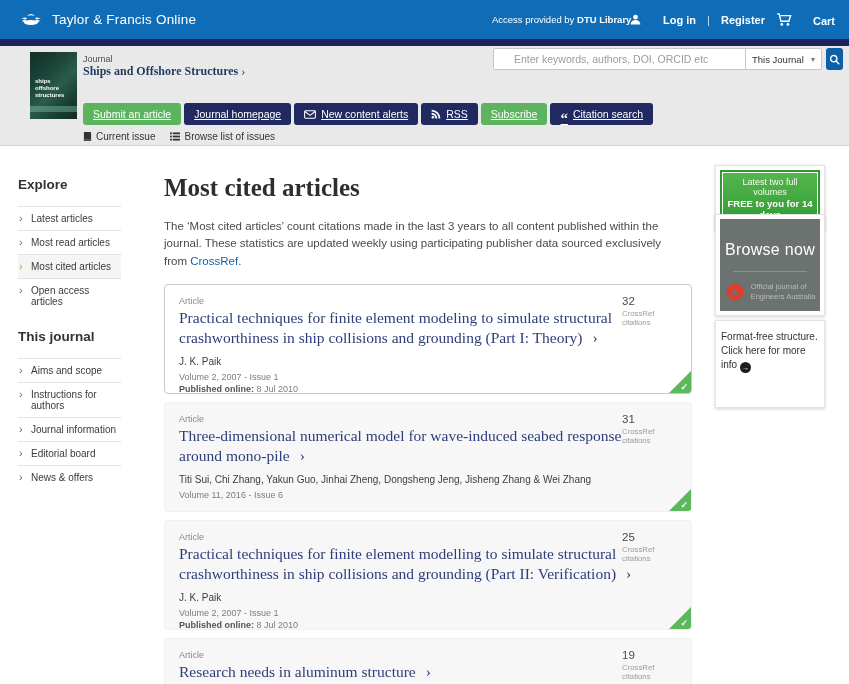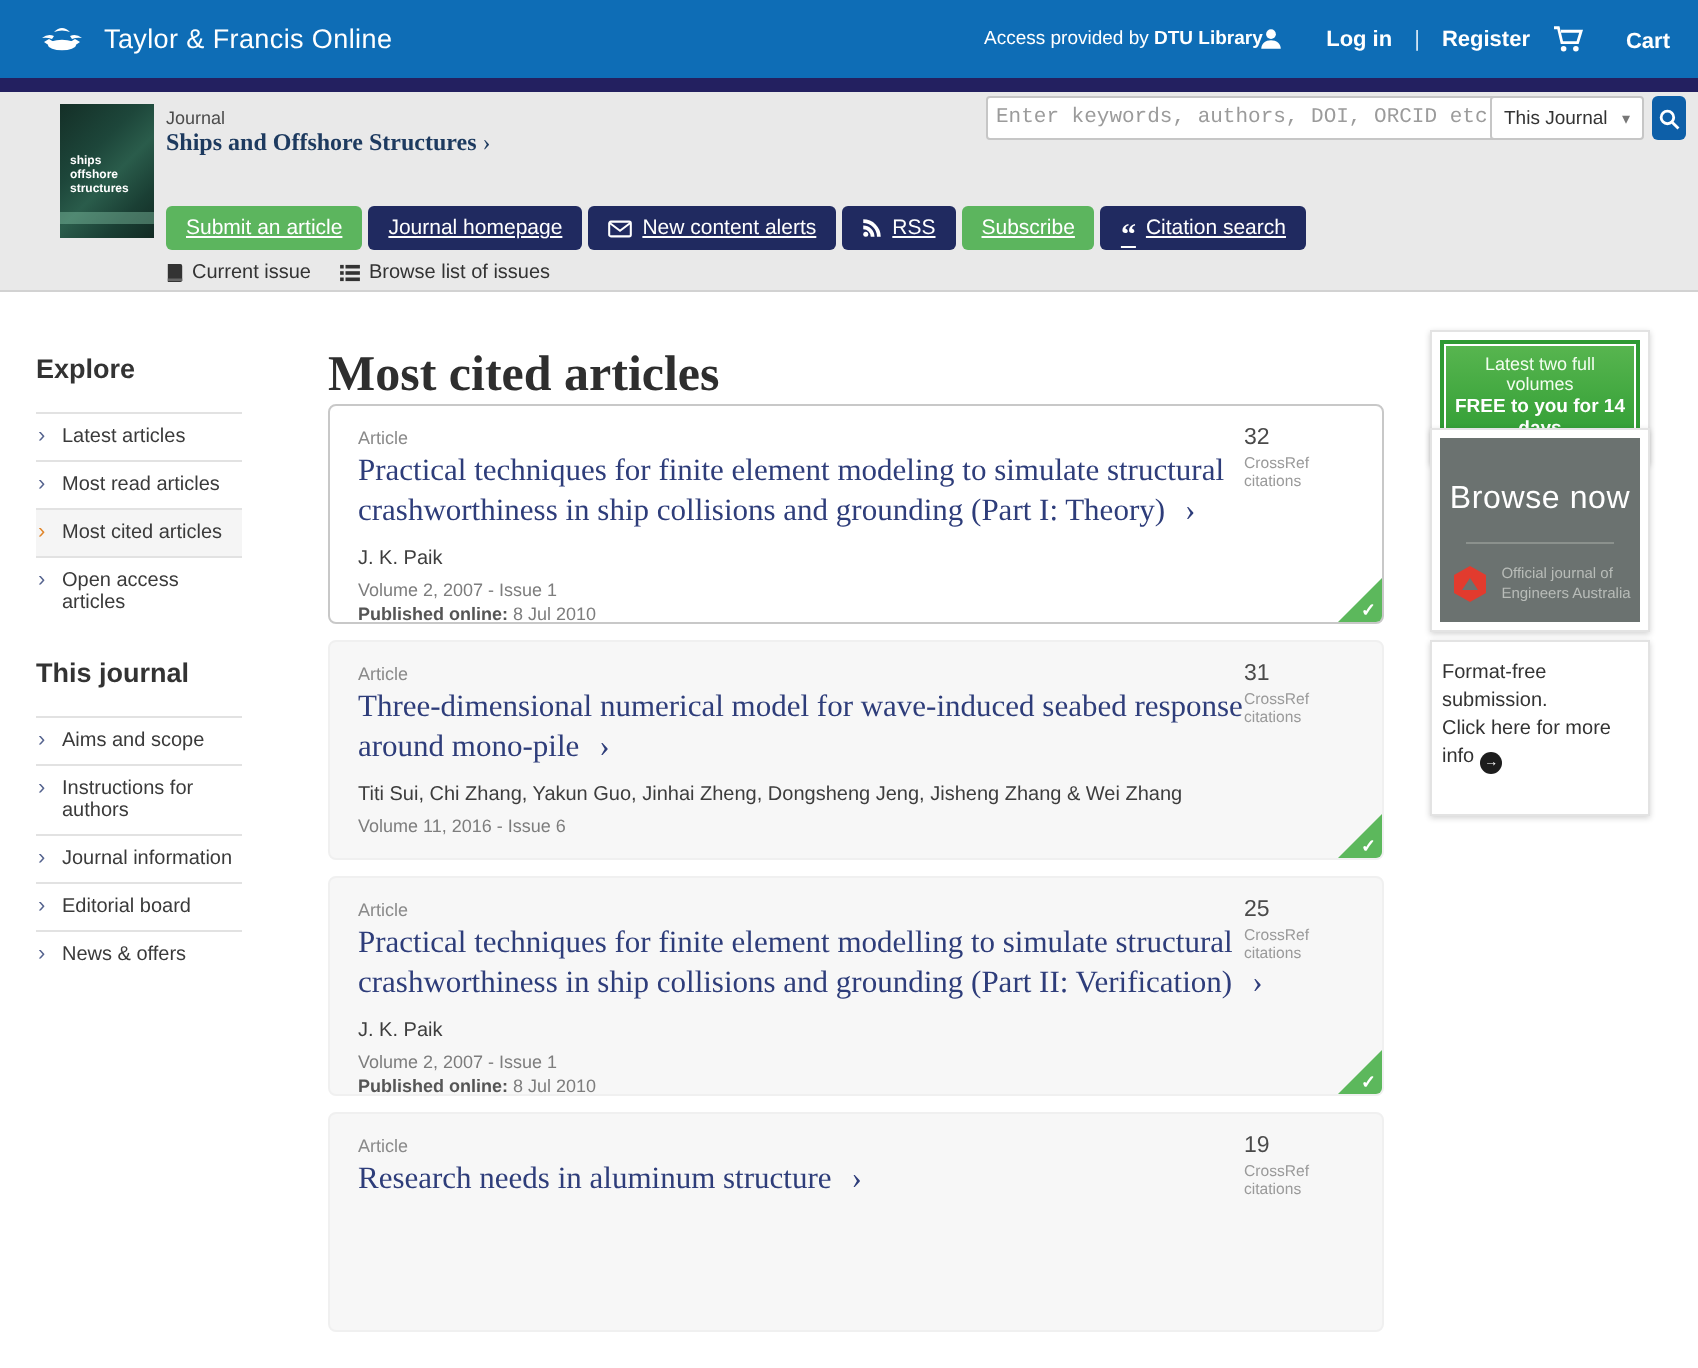--- a/index.html
+++ b/index.html
@@ -21,21 +21,21 @@
   
   .journal-band { position:absolute; left:0; top:46px; width:849px; height:100px; background:#e9e9e9; border-bottom:1px solid #d2d2d2; }
   .cover { position:absolute; left:30px; top:6px; width:47px; height:67px; cursor:pointer;
            background:linear-gradient(135deg,#142f27 0%,#1d463a 35%,#2a5c4b 55%,#1a3f34 78%,#122a23 100%); }
   .cover::after { content:""; position:absolute; left:0; right:0; bottom:7px; height:6px; background:rgba(140,205,175,.4); }
   .cover-text { position:absolute; left:5px; top:26px; color:#fff; font-weight:bold; font-size:6px; line-height:1.15; }
   .kicker { position:absolute; left:83px; top:8px; font-size:9px; color:#4c4c4c; }
   .journal-title { position:absolute; left:83px; top:18px; font-family:"Liberation Serif", serif; font-weight:bold; font-size:12px; color:#1d3a5f; cursor:pointer; }
   .journal-title .chev { font-weight:normal; margin-left:3px; }
 
-  .search-input { position:absolute; left:493px; top:2px; width:273px; height:22px; border:1px solid #c6c6c6; border-radius:2px; padding:0 4px; font-size:10.5px; color:#333; font-family:Liberation Mono, monospace; }
+  .search-input { position:absolute; left:493px; top:2px; width:273px; height:22px; border:1px solid #c6c6c6; border-radius:2px; padding:0 20px; font-size:10.5px; color:#333; font-family:Liberation Sans, sans-serif; }
   .search-input::placeholder { color:#9b9b9b; }
   .scope { position:absolute; left:745px; top:2px; width:77px; height:22px; border:1px solid #c6c6c6; background:#fff; border-radius:2px; font-size:9.5px; color:#333; display:flex; align-items:center; justify-content:space-between; padding:0 6px; cursor:pointer; }
   .scope .caret { color:#777; font-size:8px; }
   .search-btn { position:absolute; left:826px; top:2px; width:17px; height:22px; background:#0d5fa8; border-radius:3px; display:flex; align-items:center; justify-content:center; cursor:pointer; }
 
   .btn-row { position:absolute; left:83px; top:57px; display:flex; gap:3px; }
   .jbtn { display:inline-flex; align-items:center; gap:5px; height:22px; padding:0 10px; border-radius:3px; color:#fff; font-size:10.5px; border:none; cursor:pointer; font-family:"Liberation Sans", sans-serif;text-decoration:underline; }
   .jbtn.green { background:#5cb55e; }
   .jbtn.navy { background:#202a60; }
   .quote-glyph { font-family:"Liberation Serif", serif; font-weight:bold; font-size:15px; line-height:0; position:relative; top:4px; }
@@ -278,20 +278,23 @@
       </li>
       <li class="side-item">
         <span class="chev">›</span>
         <span>News &amp; offers</span>
       </li>
     </ul>
   </div>
 
   <div class="main">
     <h1>Most cited articles</h1>
+    <p class="desc">
+      <span>The ‘Most cited articles’ count citations made in the last 3 years to all content published within the journal. These statistics are updated weekly using participating publisher data sourced exclusively from </span><a>CrossRef</a><span>.</span>
+    </p>
 
     <div class="card selected">
       <div class="art-type">Article</div>
       <div class="art-title">
         <span>Practical techniques for finite element modeling to simulate structural crashworthiness in ship collisions and grounding (Part I: Theory)</span><span class="chev">›</span>
       </div>
       <div class="art-authors">J. K. Paik</div>
       <div class="art-volume">Volume 2, 2007 - Issue 1</div>
       <div class="art-pub">
         <span class="lbl">Published online:</span><span class="val"> 8 Jul 2010</span>
@@ -373,18 +376,18 @@
         <span class="ea-caption">
           <div>Official journal of</div>
           <div>Engineers Australia</div>
         </span>
       </div>
     </div>
   </div>
 
   <div class="ad-frame" id="promo3">
     <div class="fmt-caption">
-      <div>Format-free submission.</div>
+      <div>Format-free structure.</div>
       <div><span>Click here for more info</span><span class="circle-arrow">→</span></div>
     </div>
   </div>
 
 </div>
 
 </body></html>

